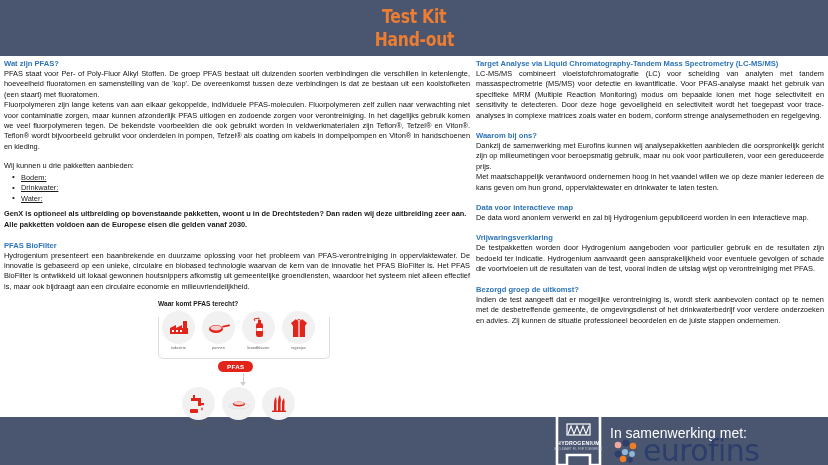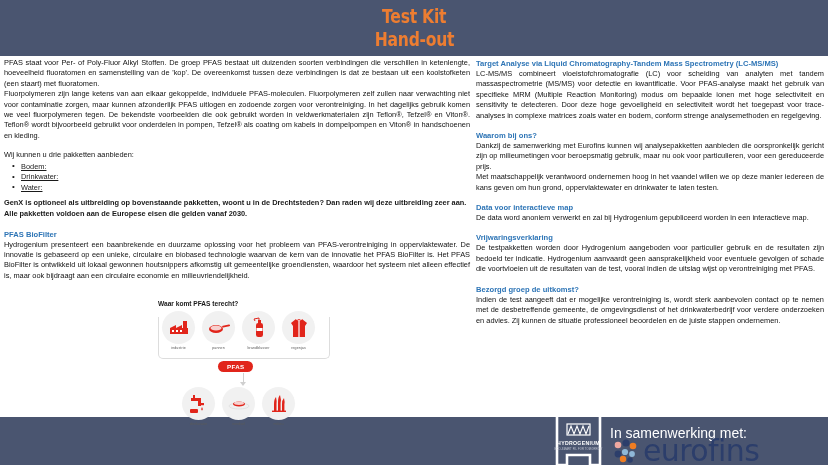--- a/index.html
+++ b/index.html
@@ -162,20 +162,21 @@
 <div class="page">
 
   <div class="header">
     <div class="header-line">Test Kit</div>
     <div class="header-line">Hand-out</div>
   </div>
 
   <div class="col col-left">
 
     <div>
+      <div class="sec-title">Wat zijn PFAS?</div>
       <div class="body-text">PFAS staat voor Per- of Poly-Fluor Alkyl Stoffen. De groep PFAS bestaat uit duizenden soorten verbindingen die verschillen in ketenlengte, hoeveelheid fluoratomen en samenstelling van de 'kop'. De overeenkomst tussen deze verbindingen is dat ze bestaan uit een koolstofketen (een staart) met fluoratomen.</div>
       <div class="body-text">Fluorpolymeren zijn lange ketens van aan elkaar gekoppelde, individuele PFAS-moleculen. Fluorpolymeren zelf zullen naar verwachting niet voor contaminatie zorgen, maar kunnen afzonderlijk PFAS uitlogen en zodoende zorgen voor verontreiniging. In het dagelijks gebruik komen we veel fluorpolymeren tegen. De bekendste voorbeelden die ook gebruikt worden in veldwerkmaterialen zijn Teflon®, Tefzel® en Viton®. Teflon® wordt bijvoorbeeld gebruikt voor onderdelen in pompen, Tefzel® als coating om kabels in dompelpompen en Viton® in handschoenen en kleding.</div>
     </div>
 
     <div class="gap"></div>
 
     <div>
       <div class="body-text">Wij kunnen u drie pakketten aanbieden:</div>
       <ul class="pkg">
         <li>Bodem:</li>

